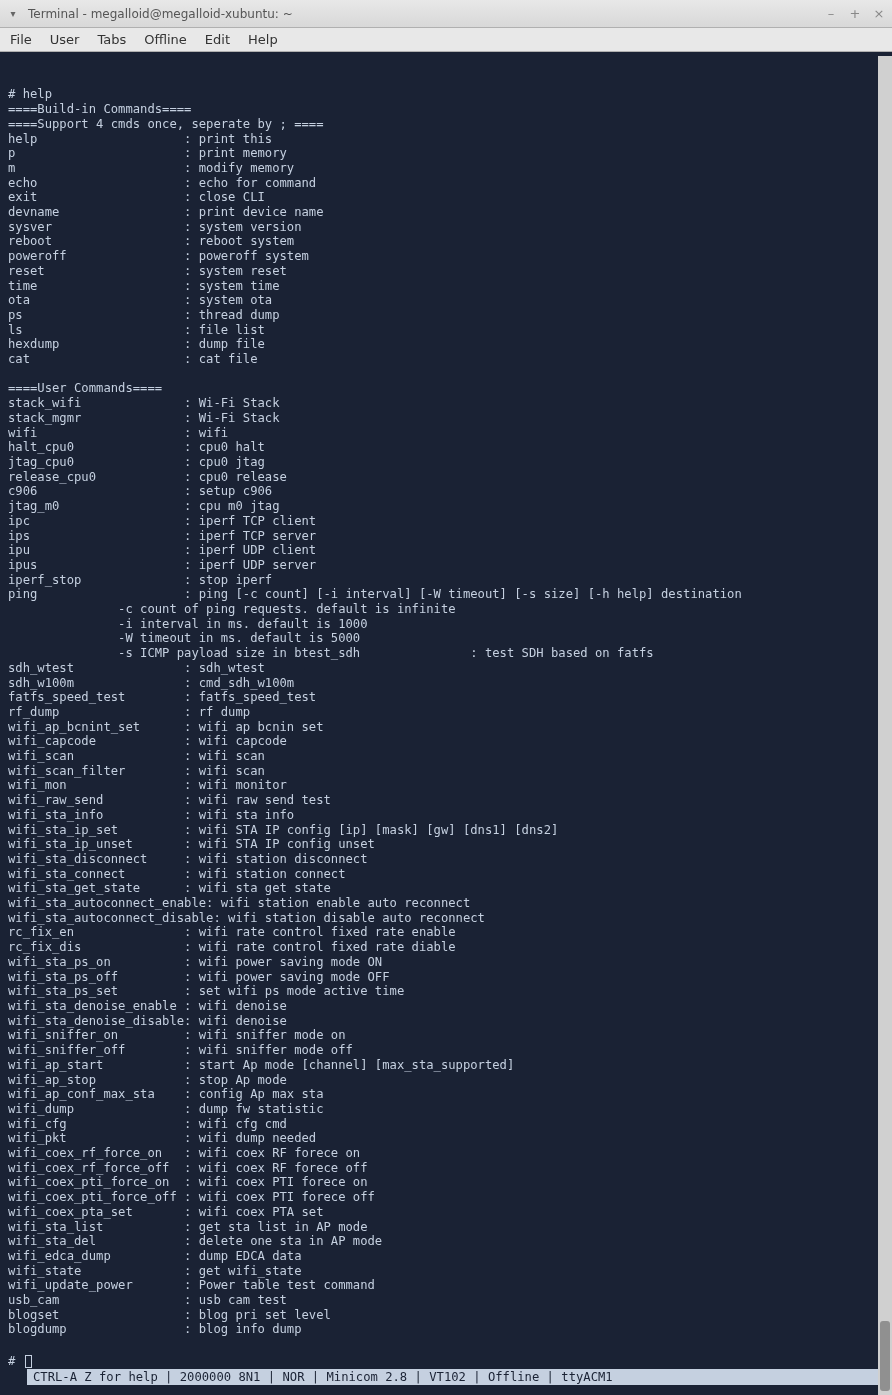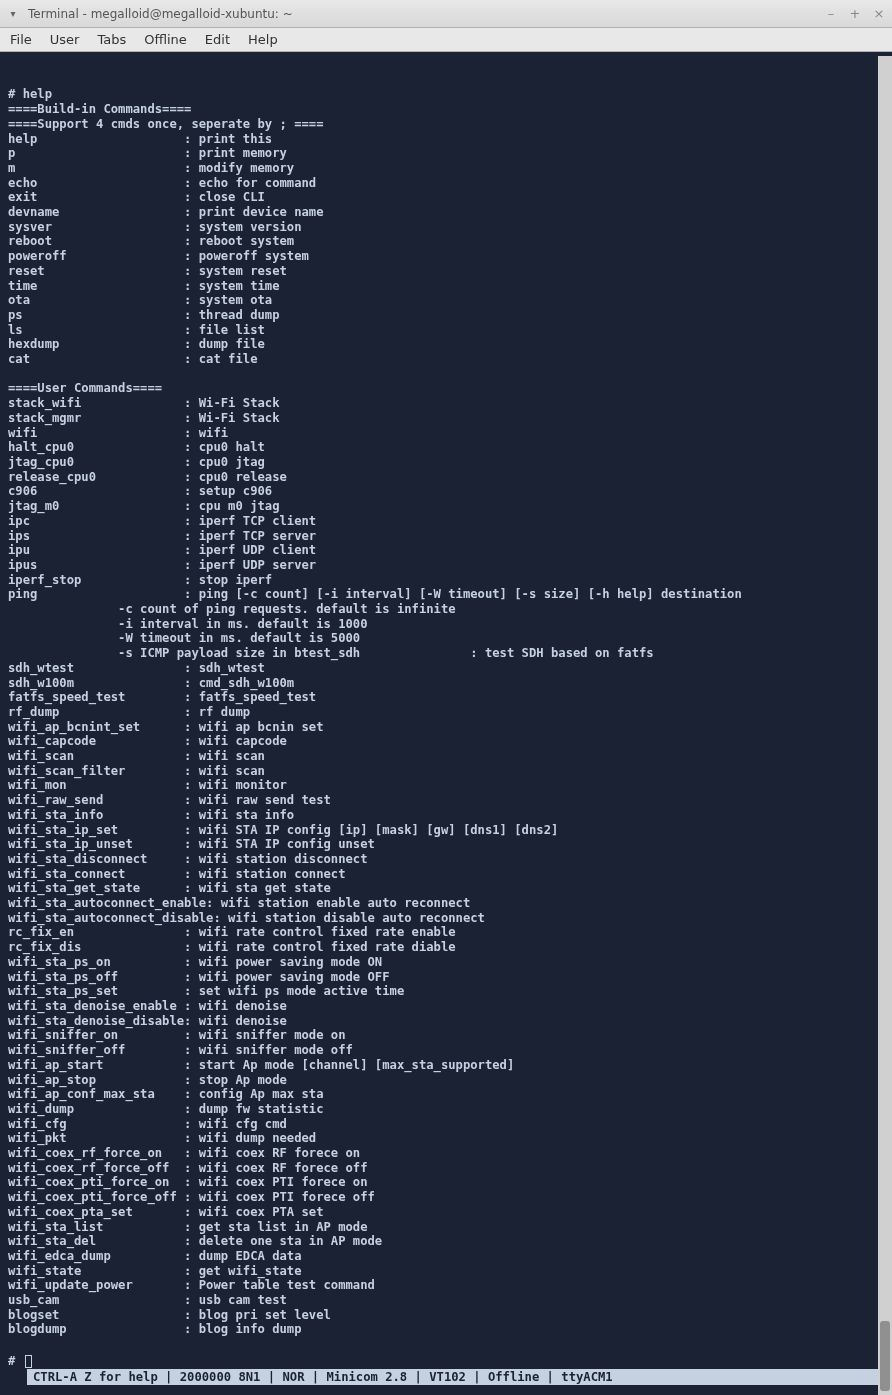--- a/index.html
+++ b/index.html
@@ -62,21 +62,20 @@
     .terminal {
       flex: 1;
       background: #1a2234;
       padding: 6px 8px;
       font-family: "DejaVu Sans Mono", "Liberation Mono", monospace;
       font-size: 12.2px;
       line-height: 14.7px;
       white-space: pre;
       overflow: hidden;
       position: relative;
-      font-weight: bold;
     }
     .terminal-content { color: #c5d0e0; }
     .prompt-line { margin-top: 2px; }
     .cursor {
       display: inline-block;
       width: 7px; height: 13px;
       border: 1px solid #c5d0e0;
       vertical-align: text-bottom;
       margin-left: 2px;
     }

